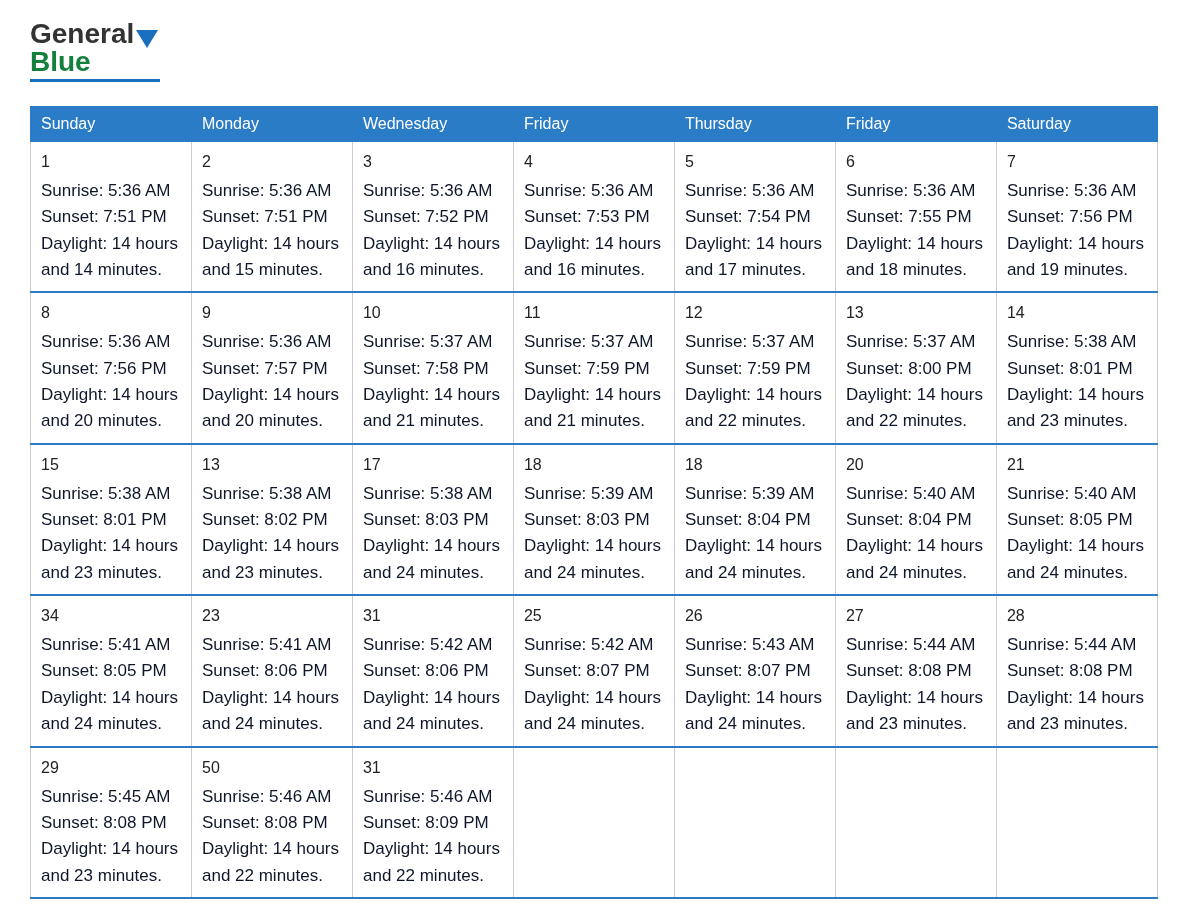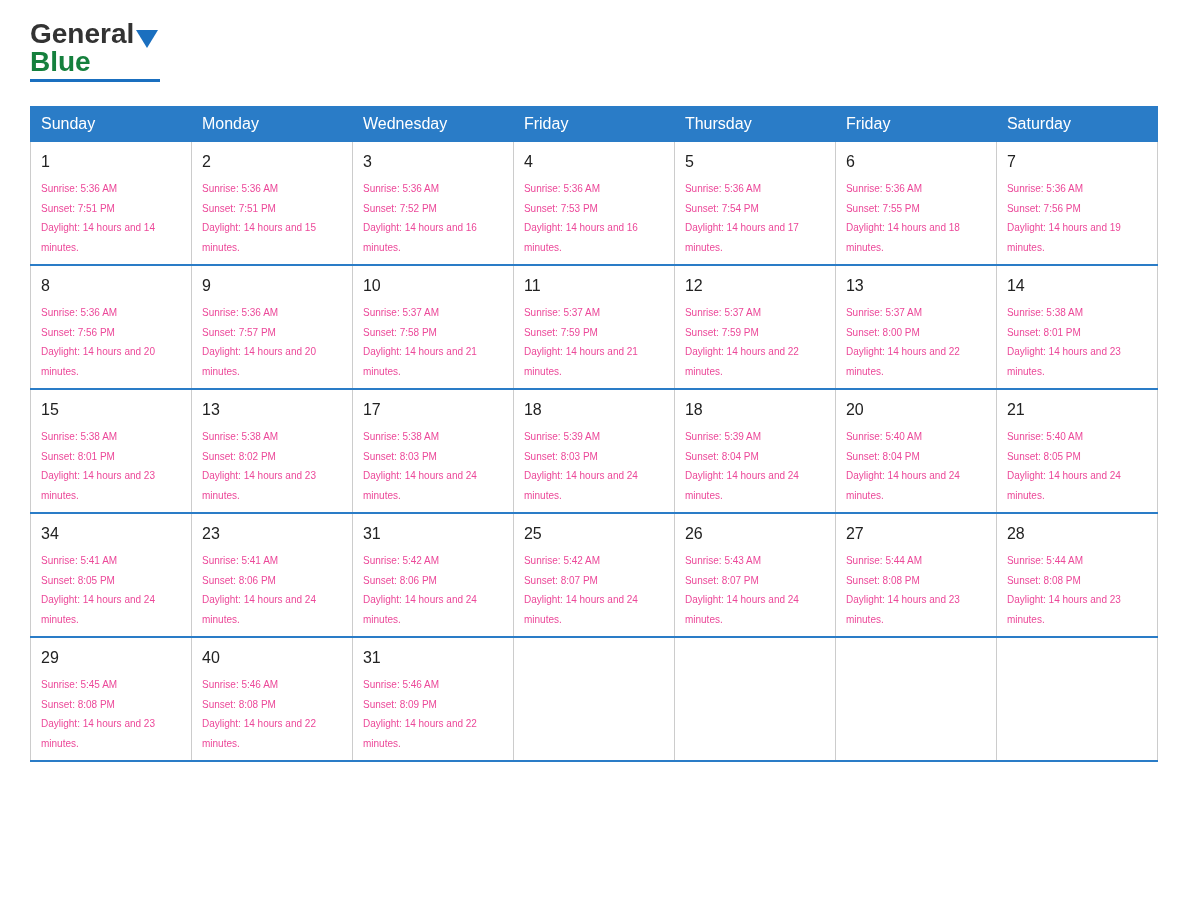--- a/index.html
+++ b/index.html
@@ -79,22 +79,22 @@
       border-bottom: 1px solid #bbb;
     }
     .day-number {
       font-size: 16px;
       font-weight: normal;
       color: #222;
       display: block;
       margin-bottom: 4px;
     }
     .day-info {
-      color: #ec4899;
-      font-size: 10px;
+      color: #0f172a;
+      font-size: 17px;
       line-height: 1.55;
     }
     .empty-cell {
       background: #fff;
     }
     
     .calendar tbody tr {
       border-bottom: 2px solid #2a7cc7;
     }
   </style>
@@ -166,21 +166,21 @@
         <td><span class="day-number">34</span><span class="day-info">Sunrise: 5:41 AM<br>Sunset: 8:05 PM<br>Daylight: 14 hours and 24 minutes.</span></td>
         <td><span class="day-number">23</span><span class="day-info">Sunrise: 5:41 AM<br>Sunset: 8:06 PM<br>Daylight: 14 hours and 24 minutes.</span></td>
         <td><span class="day-number">31</span><span class="day-info">Sunrise: 5:42 AM<br>Sunset: 8:06 PM<br>Daylight: 14 hours and 24 minutes.</span></td>
         <td><span class="day-number">25</span><span class="day-info">Sunrise: 5:42 AM<br>Sunset: 8:07 PM<br>Daylight: 14 hours and 24 minutes.</span></td>
         <td><span class="day-number">26</span><span class="day-info">Sunrise: 5:43 AM<br>Sunset: 8:07 PM<br>Daylight: 14 hours and 24 minutes.</span></td>
         <td><span class="day-number">27</span><span class="day-info">Sunrise: 5:44 AM<br>Sunset: 8:08 PM<br>Daylight: 14 hours and 23 minutes.</span></td>
         <td><span class="day-number">28</span><span class="day-info">Sunrise: 5:44 AM<br>Sunset: 8:08 PM<br>Daylight: 14 hours and 23 minutes.</span></td>
       </tr>
       <tr>
         <td><span class="day-number">29</span><span class="day-info">Sunrise: 5:45 AM<br>Sunset: 8:08 PM<br>Daylight: 14 hours and 23 minutes.</span></td>
-        <td><span class="day-number">40</span><span class="day-info">Sunrise: 5:46 AM<br>Sunset: 8:08 PM<br>Daylight: 14 hours and 22 minutes.</span></td>
+        <td><span class="day-number">50</span><span class="day-info">Sunrise: 5:46 AM<br>Sunset: 8:08 PM<br>Daylight: 14 hours and 22 minutes.</span></td>
         <td><span class="day-number">31</span><span class="day-info">Sunrise: 5:46 AM<br>Sunset: 8:09 PM<br>Daylight: 14 hours and 22 minutes.</span></td>
         <td class="empty-cell"></td>
         <td class="empty-cell"></td>
         <td class="empty-cell"></td>
         <td class="empty-cell"></td>
       </tr>
     </tbody>
 </table>
 
 </body></html>

